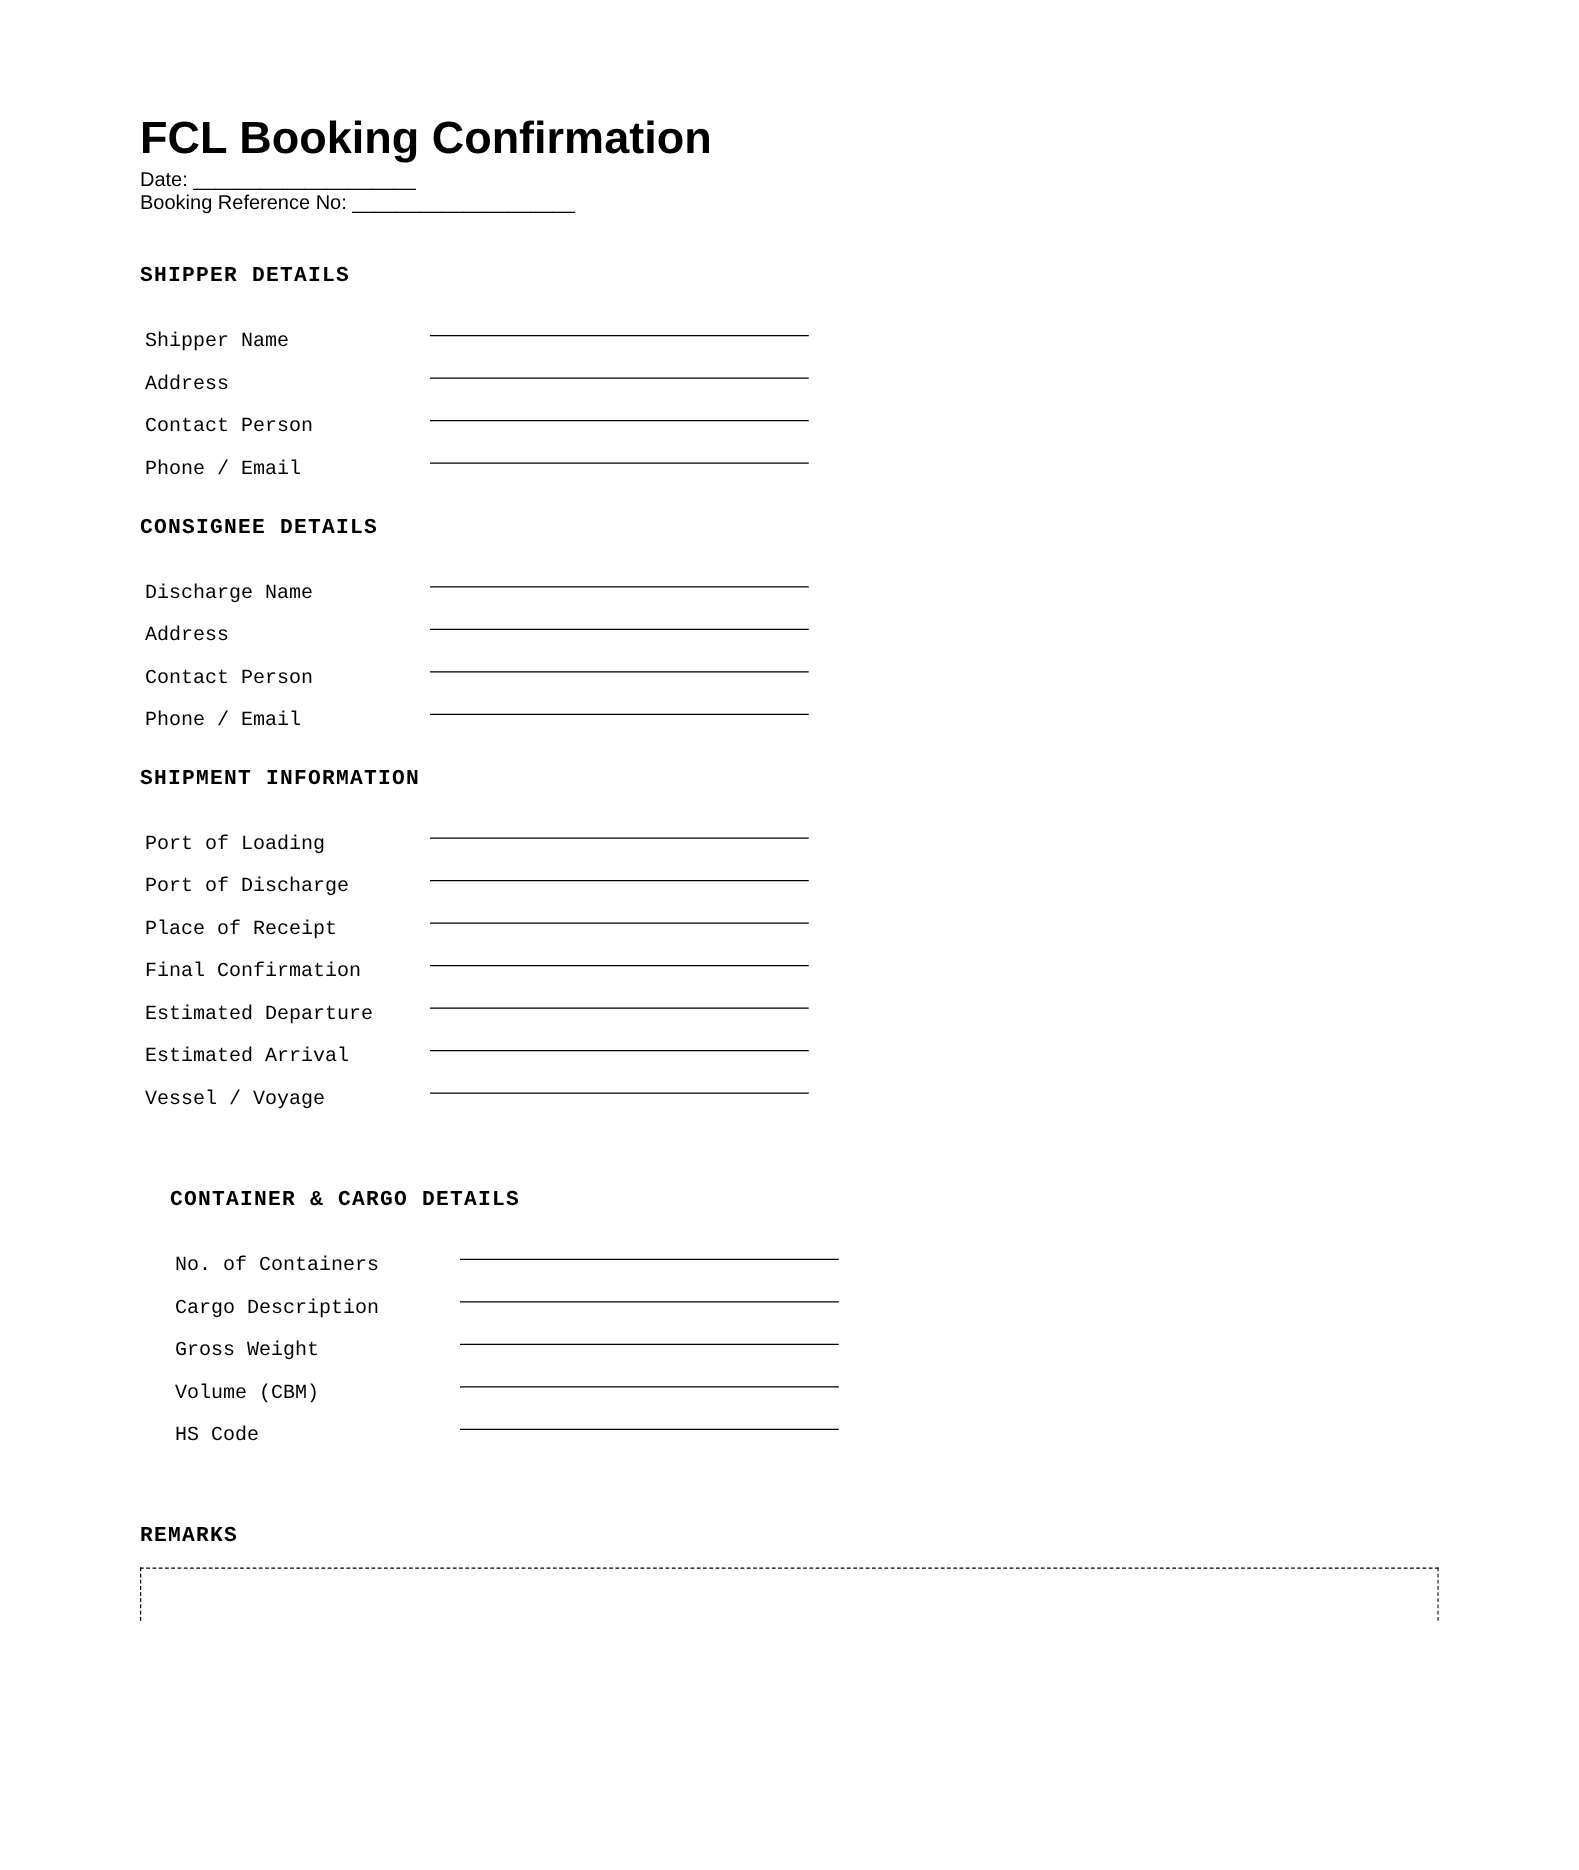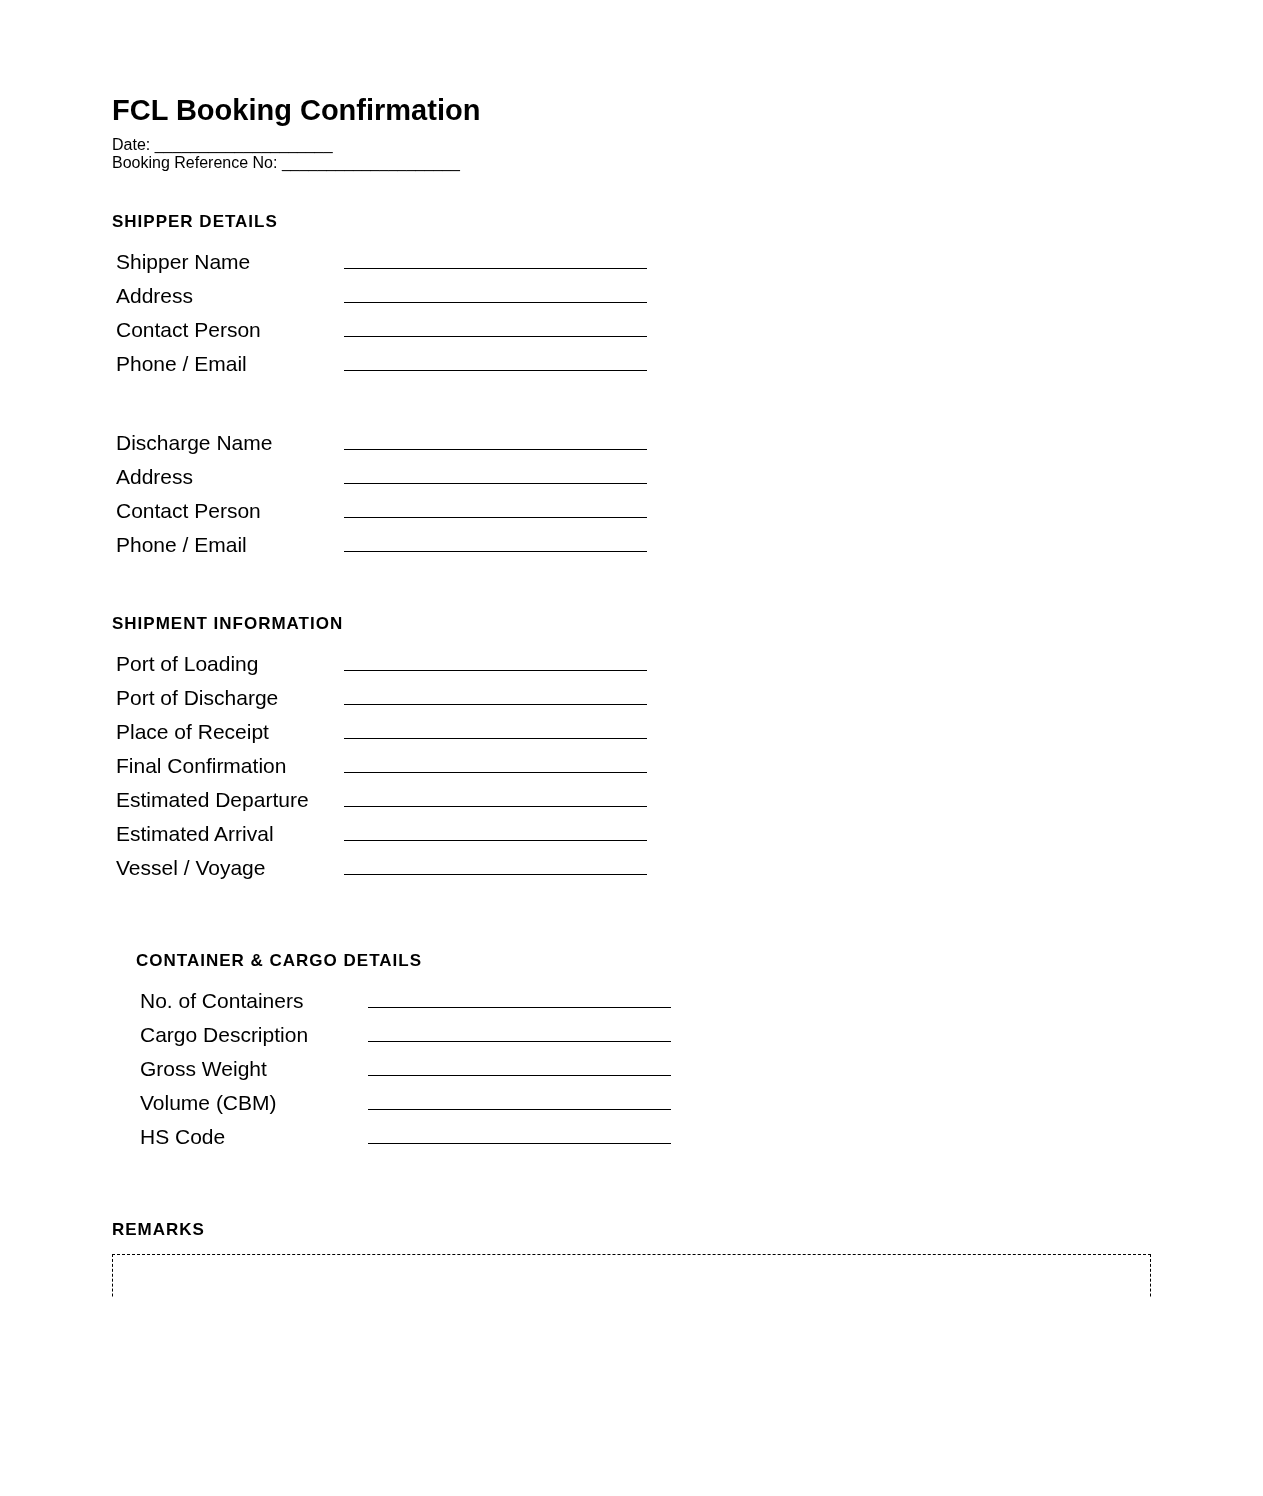--- a/index.html
+++ b/index.html
@@ -1,26 +1,26 @@
 <!DOCTYPE html>
 <html><head>
   <meta charset="utf-8">
   <style>
     html, body { margin: 0; padding: 0; background: #ffffff; }
     body { width: 1263px; height: 1496px; position: relative; overflow: hidden;
            font-family: "Liberation Sans", sans-serif; color: #000; }
     .page { position: absolute; left: 112px; top: 0; width: 1039px; height: 1298px; overflow: hidden; }
-    .title { position: absolute; left: 0; top: 90px; margin: 0; font-size: 29px; font-weight: bold; line-height: 40px; }
+    .title { position: absolute; left: 0; top: 90px; margin: 0; font-size: 36px; font-weight: bold; line-height: 40px; }
     .meta { position: absolute; left: 0; font-size: 16px; line-height: 18px; }
     .meta.date { top: 136px; text-align: center; }
     .meta.ref { top: 154px; }
-    .section { position: absolute; left: 0; width: 1039px; }
+    .section { position: absolute; left: 0; width: 1039px; font-family: Liberation Mono, monospace; }
     .section-title { margin: 0; font-size: 17px; font-weight: bold; letter-spacing: 1px; line-height: 20px; }
     .row { position: relative; height: 34px; }
-    .row .label { position: absolute; left: 4px; top: 1px; font-size: 21px; line-height: 20px; }
+    .row .label { position: absolute; left: 4px; top: 12px; font-size: 16px; line-height: 20px; }
     .row .line { position: absolute; left: 232px; top: 17px; width: 303px; height: 0; border-bottom: 1px solid #000; }
     .rows { margin-top: 19px; }
     .remarks-box { position: absolute; left: 0; top: 1254px; width: 1037px; height: 80px; border: 1px dashed #000; }
   </style>
 </head>
 <body>
 
 <div class="page">
   <h1 class="title">FCL Booking Confirmation</h1>
   <div class="meta date">Date: ____________________</div>
@@ -42,20 +42,21 @@
           <span class="line"></span>
         </div>
       <div class="row">
           <span class="label">Phone / Email</span>
           <span class="line"></span>
         </div>
     </div>
   </div>
 
   <div class="section" style="top:413px;">
+    <h2 class="section-title">CONSIGNEE DETAILS</h2>
     <div class="rows">
       <div class="row">
           <span class="label">Discharge Name</span>
           <span class="line"></span>
         </div>
       <div class="row">
           <span class="label">Address</span>
           <span class="line"></span>
         </div>
       <div class="row">

